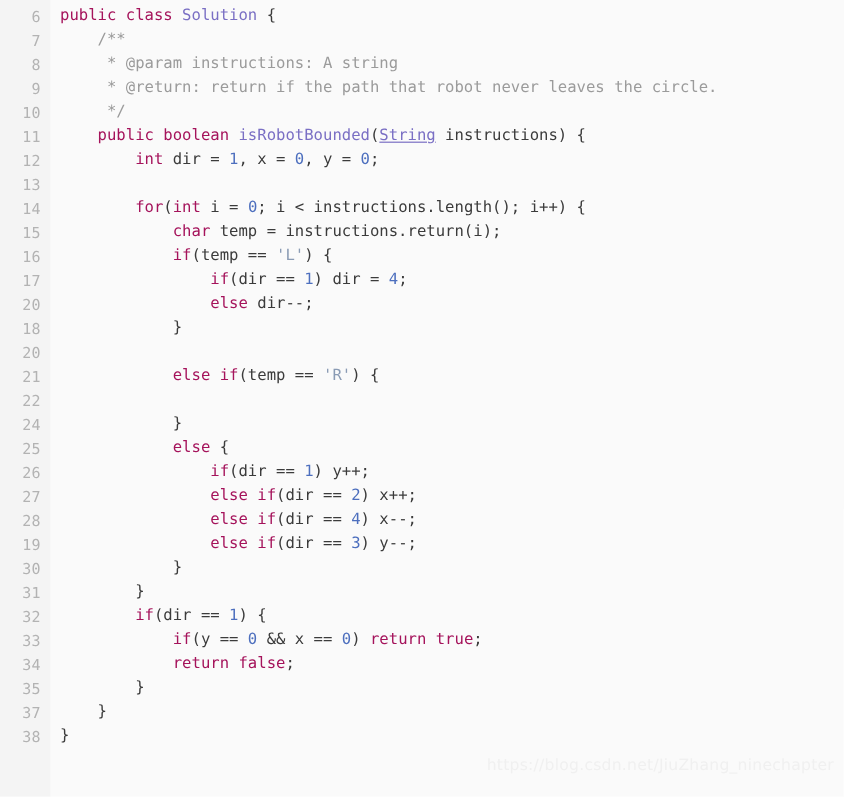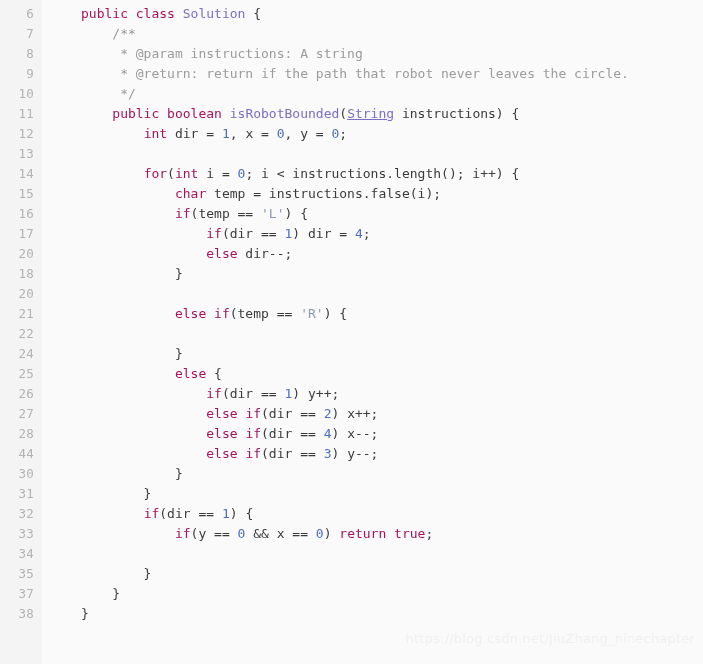--- a/index.html
+++ b/index.html
@@ -44,21 +44,20 @@
     color: #b3b3b3;
     font-size: 12.5px;
     letter-spacing: 0.2px;
     user-select: none;
   }
   .line-code {
     padding-left: 8px;
     white-space: pre;
     color: #3b3b3b;
     letter-spacing: 0px;
-    margin-left: 31px;
   }
   
   .tok-kw      { color: #a5135b; }
   .tok-type    { color: #7a6fc4; text-decoration: underline; }
   .tok-name    { color: #7a6fc4; }
   .tok-num     { color: #4d6fbe; }
   .tok-str     { color: #8a9bb4; }
   .tok-cmt     { color: #9b9b9b; }
   .tok-plain   { color: #3b3b3b; }
 
@@ -82,37 +81,37 @@
   <div class="code-lines">
       <div class="code-line"><span class="line-no">6</span><span class="line-code"><span class="tok-kw">public</span><span class="tok-plain"> </span><span class="tok-kw">class</span><span class="tok-plain"> </span><span class="tok-name">Solution</span><span class="tok-plain"> {</span></span></div>
       <div class="code-line"><span class="line-no">7</span><span class="line-code"><span class="tok-plain">    </span><span class="tok-cmt">/**</span></span></div>
       <div class="code-line"><span class="line-no">8</span><span class="line-code"><span class="tok-plain">     </span><span class="tok-cmt">* @param instructions: A string</span></span></div>
       <div class="code-line"><span class="line-no">9</span><span class="line-code"><span class="tok-plain">     </span><span class="tok-cmt">* @return: return if the path that robot never leaves the circle.</span></span></div>
       <div class="code-line"><span class="line-no">10</span><span class="line-code"><span class="tok-plain">     </span><span class="tok-cmt">*/</span></span></div>
       <div class="code-line"><span class="line-no">11</span><span class="line-code"><span class="tok-plain">    </span><span class="tok-kw">public</span><span class="tok-plain"> </span><span class="tok-kw">boolean</span><span class="tok-plain"> </span><span class="tok-name">isRobotBounded</span><span class="tok-plain">(</span><span class="tok-type">String</span><span class="tok-plain"> instructions) {</span></span></div>
       <div class="code-line"><span class="line-no">12</span><span class="line-code"><span class="tok-plain">        </span><span class="tok-kw">int</span><span class="tok-plain"> dir = </span><span class="tok-num">1</span><span class="tok-plain">, x = </span><span class="tok-num">0</span><span class="tok-plain">, y = </span><span class="tok-num">0</span><span class="tok-plain">;</span></span></div>
       <div class="code-line"><span class="line-no">13</span><span class="line-code"><span class="tok-plain"></span></span></div>
       <div class="code-line"><span class="line-no">14</span><span class="line-code"><span class="tok-plain">        </span><span class="tok-kw">for</span><span class="tok-plain">(</span><span class="tok-kw">int</span><span class="tok-plain"> i = </span><span class="tok-num">0</span><span class="tok-plain">; i &lt; instructions.length(); i++) {</span></span></div>
-      <div class="code-line"><span class="line-no">15</span><span class="line-code"><span class="tok-plain">            </span><span class="tok-kw">char</span><span class="tok-plain"> temp = instructions.false(i);</span></span></div>
+      <div class="code-line"><span class="line-no">15</span><span class="line-code"><span class="tok-plain">            </span><span class="tok-kw">char</span><span class="tok-plain"> temp = instructions.return(i);</span></span></div>
       <div class="code-line"><span class="line-no">16</span><span class="line-code"><span class="tok-plain">            </span><span class="tok-kw">if</span><span class="tok-plain">(temp == </span><span class="tok-str">'L'</span><span class="tok-plain">) {</span></span></div>
       <div class="code-line"><span class="line-no">17</span><span class="line-code"><span class="tok-plain">                </span><span class="tok-kw">if</span><span class="tok-plain">(dir == </span><span class="tok-num">1</span><span class="tok-plain">) dir = </span><span class="tok-num">4</span><span class="tok-plain">;</span></span></div>
       <div class="code-line"><span class="line-no">20</span><span class="line-code"><span class="tok-plain">                </span><span class="tok-kw">else</span><span class="tok-plain"> dir--;</span></span></div>
       <div class="code-line"><span class="line-no">18</span><span class="line-code"><span class="tok-plain">            }</span></span></div>
       <div class="code-line"><span class="line-no">20</span><span class="line-code"><span class="tok-plain"></span></span></div>
       <div class="code-line"><span class="line-no">21</span><span class="line-code"><span class="tok-plain">            </span><span class="tok-kw">else</span><span class="tok-plain"> </span><span class="tok-kw">if</span><span class="tok-plain">(temp == </span><span class="tok-str">'R'</span><span class="tok-plain">) {</span></span></div>
       <div class="code-line"><span class="line-no">22</span></div>
       <div class="code-line"><span class="line-no">24</span><span class="line-code"><span class="tok-plain">            }</span></span></div>
       <div class="code-line"><span class="line-no">25</span><span class="line-code"><span class="tok-plain">            </span><span class="tok-kw">else</span><span class="tok-plain"> {</span></span></div>
       <div class="code-line"><span class="line-no">26</span><span class="line-code"><span class="tok-plain">                </span><span class="tok-kw">if</span><span class="tok-plain">(dir == </span><span class="tok-num">1</span><span class="tok-plain">) y++;</span></span></div>
       <div class="code-line"><span class="line-no">27</span><span class="line-code"><span class="tok-plain">                </span><span class="tok-kw">else</span><span class="tok-plain"> </span><span class="tok-kw">if</span><span class="tok-plain">(dir == </span><span class="tok-num">2</span><span class="tok-plain">) x++;</span></span></div>
       <div class="code-line"><span class="line-no">28</span><span class="line-code"><span class="tok-plain">                </span><span class="tok-kw">else</span><span class="tok-plain"> </span><span class="tok-kw">if</span><span class="tok-plain">(dir == </span><span class="tok-num">4</span><span class="tok-plain">) x--;</span></span></div>
-      <div class="code-line"><span class="line-no">44</span><span class="line-code"><span class="tok-plain">                </span><span class="tok-kw">else</span><span class="tok-plain"> </span><span class="tok-kw">if</span><span class="tok-plain">(dir == </span><span class="tok-num">3</span><span class="tok-plain">) y--;</span></span></div>
+      <div class="code-line"><span class="line-no">19</span><span class="line-code"><span class="tok-plain">                </span><span class="tok-kw">else</span><span class="tok-plain"> </span><span class="tok-kw">if</span><span class="tok-plain">(dir == </span><span class="tok-num">3</span><span class="tok-plain">) y--;</span></span></div>
       <div class="code-line"><span class="line-no">30</span><span class="line-code"><span class="tok-plain">            }</span></span></div>
       <div class="code-line"><span class="line-no">31</span><span class="line-code"><span class="tok-plain">        }</span></span></div>
       <div class="code-line"><span class="line-no">32</span><span class="line-code"><span class="tok-plain">        </span><span class="tok-kw">if</span><span class="tok-plain">(dir == </span><span class="tok-num">1</span><span class="tok-plain">) {</span></span></div>
       <div class="code-line"><span class="line-no">33</span><span class="line-code"><span class="tok-plain">            </span><span class="tok-kw">if</span><span class="tok-plain">(y == </span><span class="tok-num">0</span><span class="tok-plain"> &amp;&amp; x == </span><span class="tok-num">0</span><span class="tok-plain">) </span><span class="tok-kw">return</span><span class="tok-plain"> </span><span class="tok-kw">true</span><span class="tok-plain">;</span></span></div>
-      <div class="code-line"><span class="line-no">34</span></div>
+      <div class="code-line"><span class="line-no">34</span><span class="line-code"><span class="tok-plain">            </span><span class="tok-kw">return</span><span class="tok-plain"> </span><span class="tok-kw">false</span><span class="tok-plain">;</span></span></div>
       <div class="code-line"><span class="line-no">35</span><span class="line-code"><span class="tok-plain">        }</span></span></div>
       <div class="code-line"><span class="line-no">37</span><span class="line-code"><span class="tok-plain">    }</span></span></div>
       <div class="code-line"><span class="line-no">38</span><span class="line-code"><span class="tok-plain">}</span></span></div>
     </div>
   <div class="watermark">https://blog.csdn.net/JiuZhang_ninechapter</div>
 </div>
 
 </body></html>

